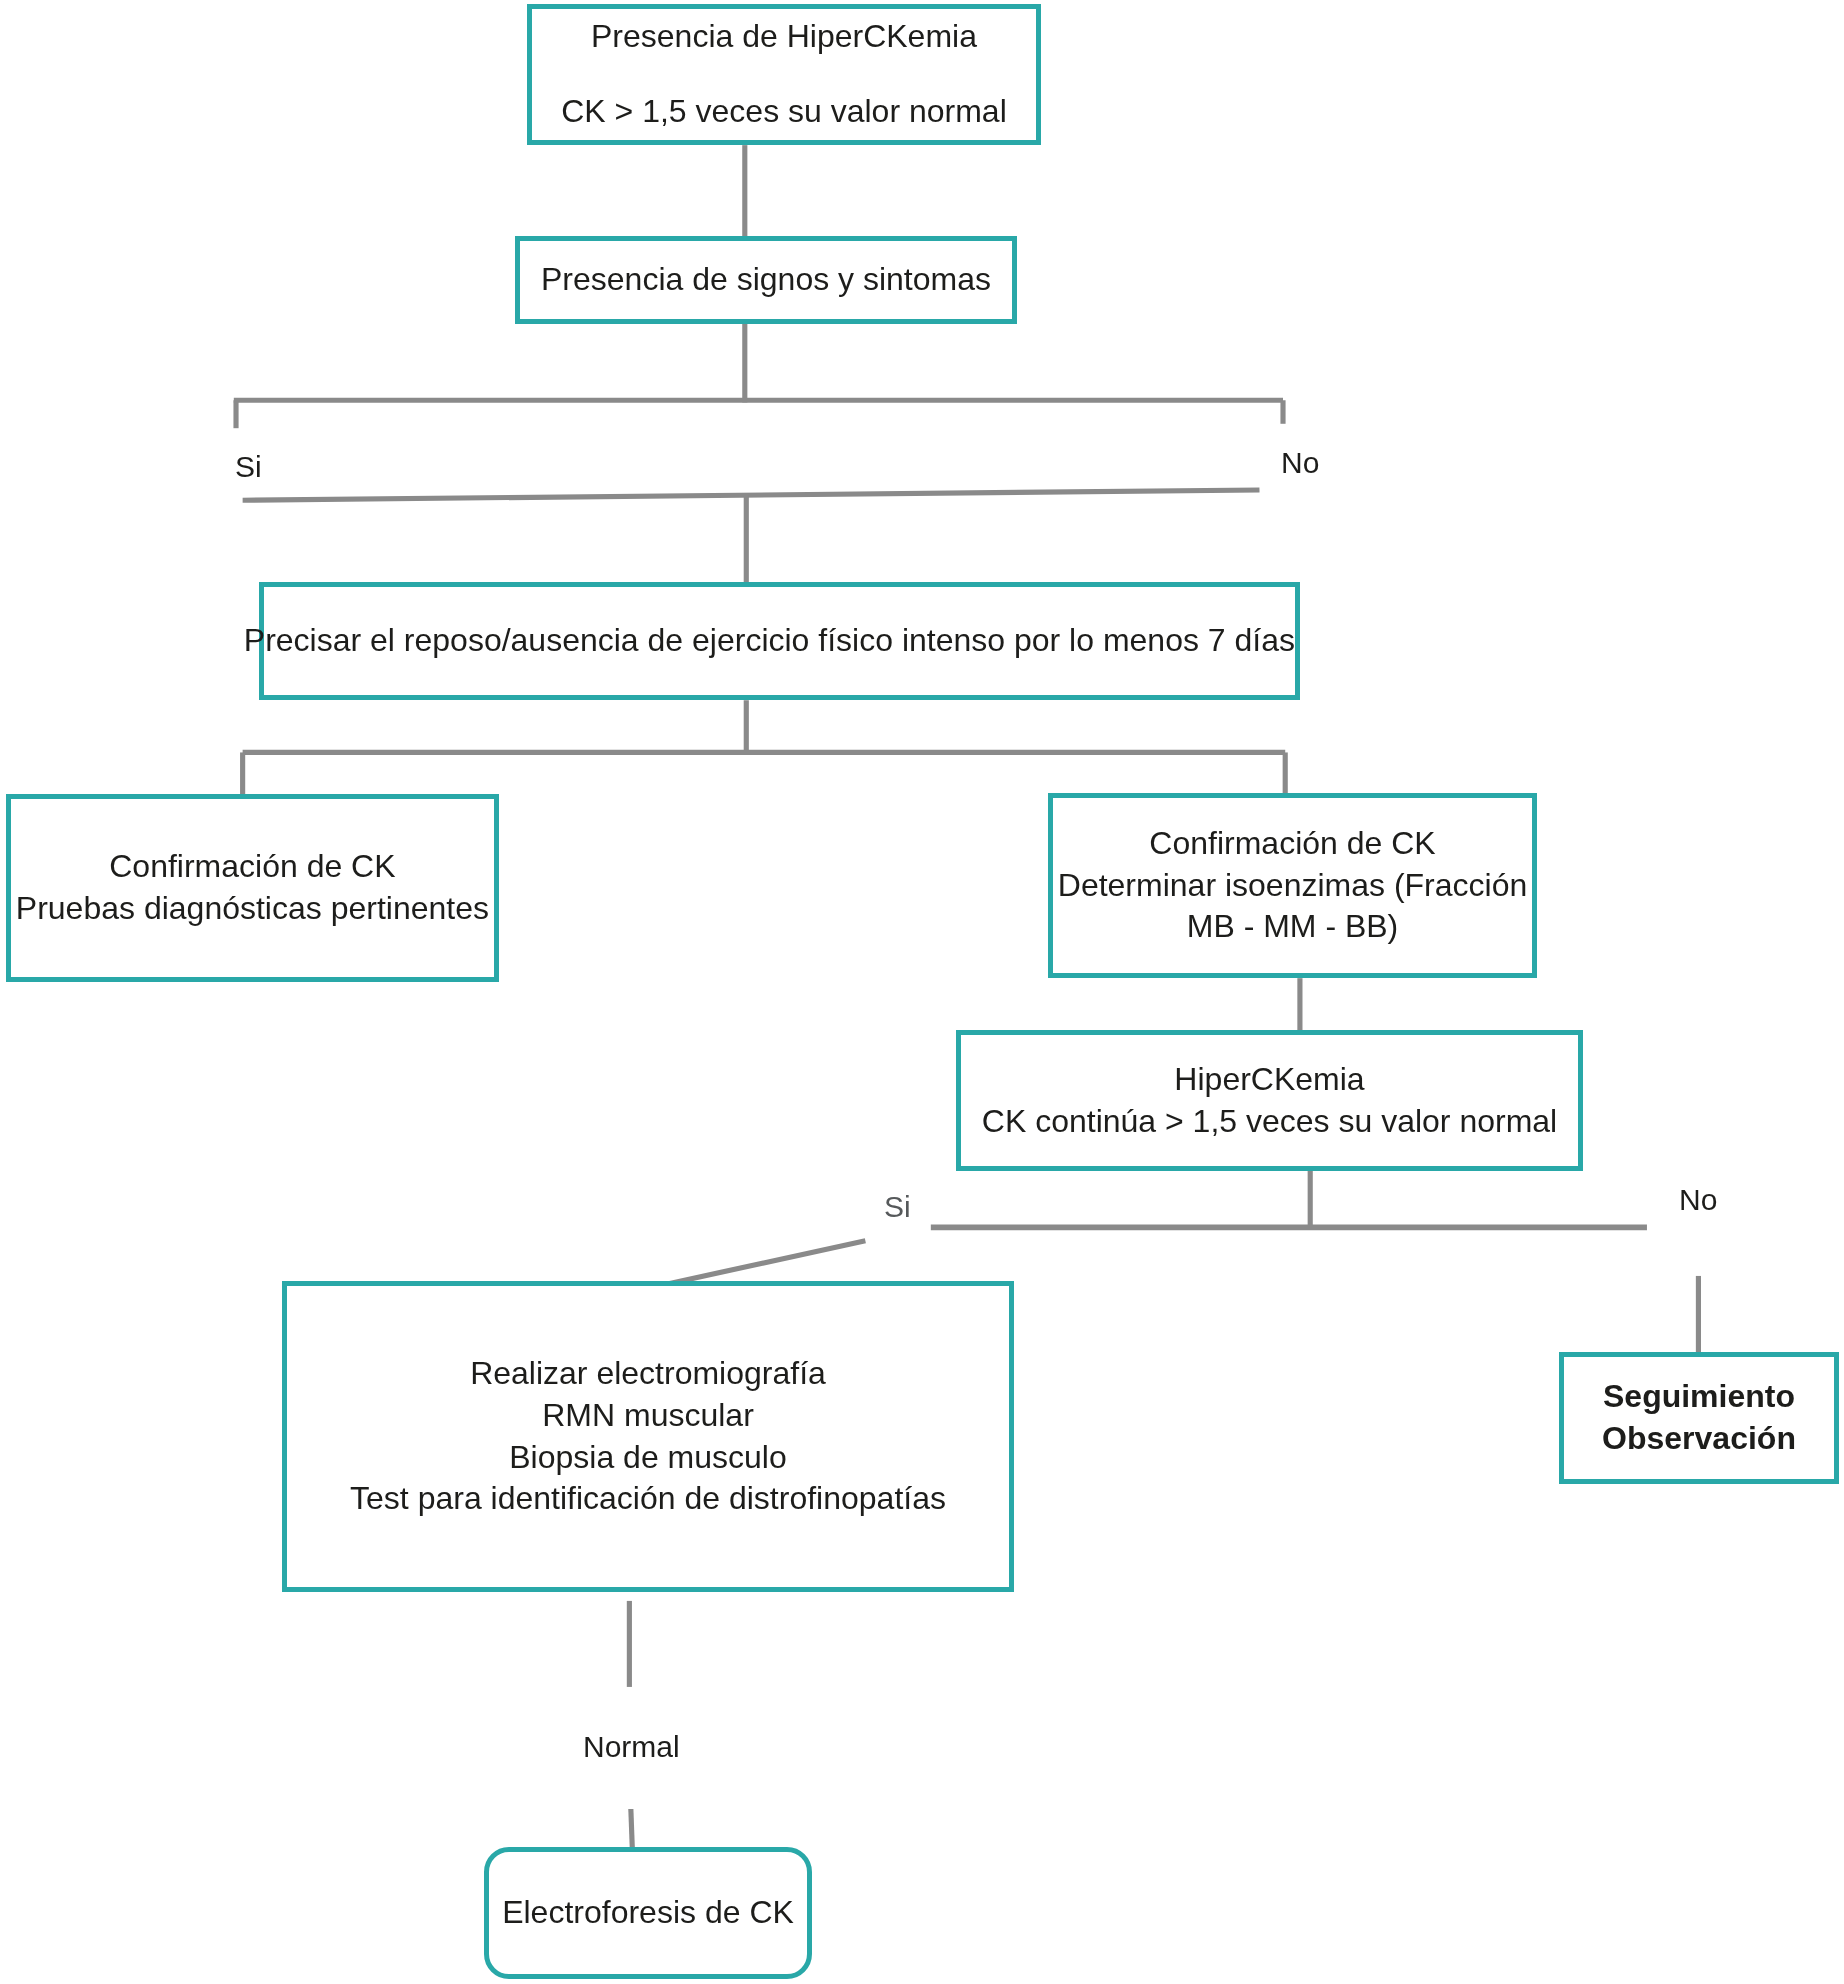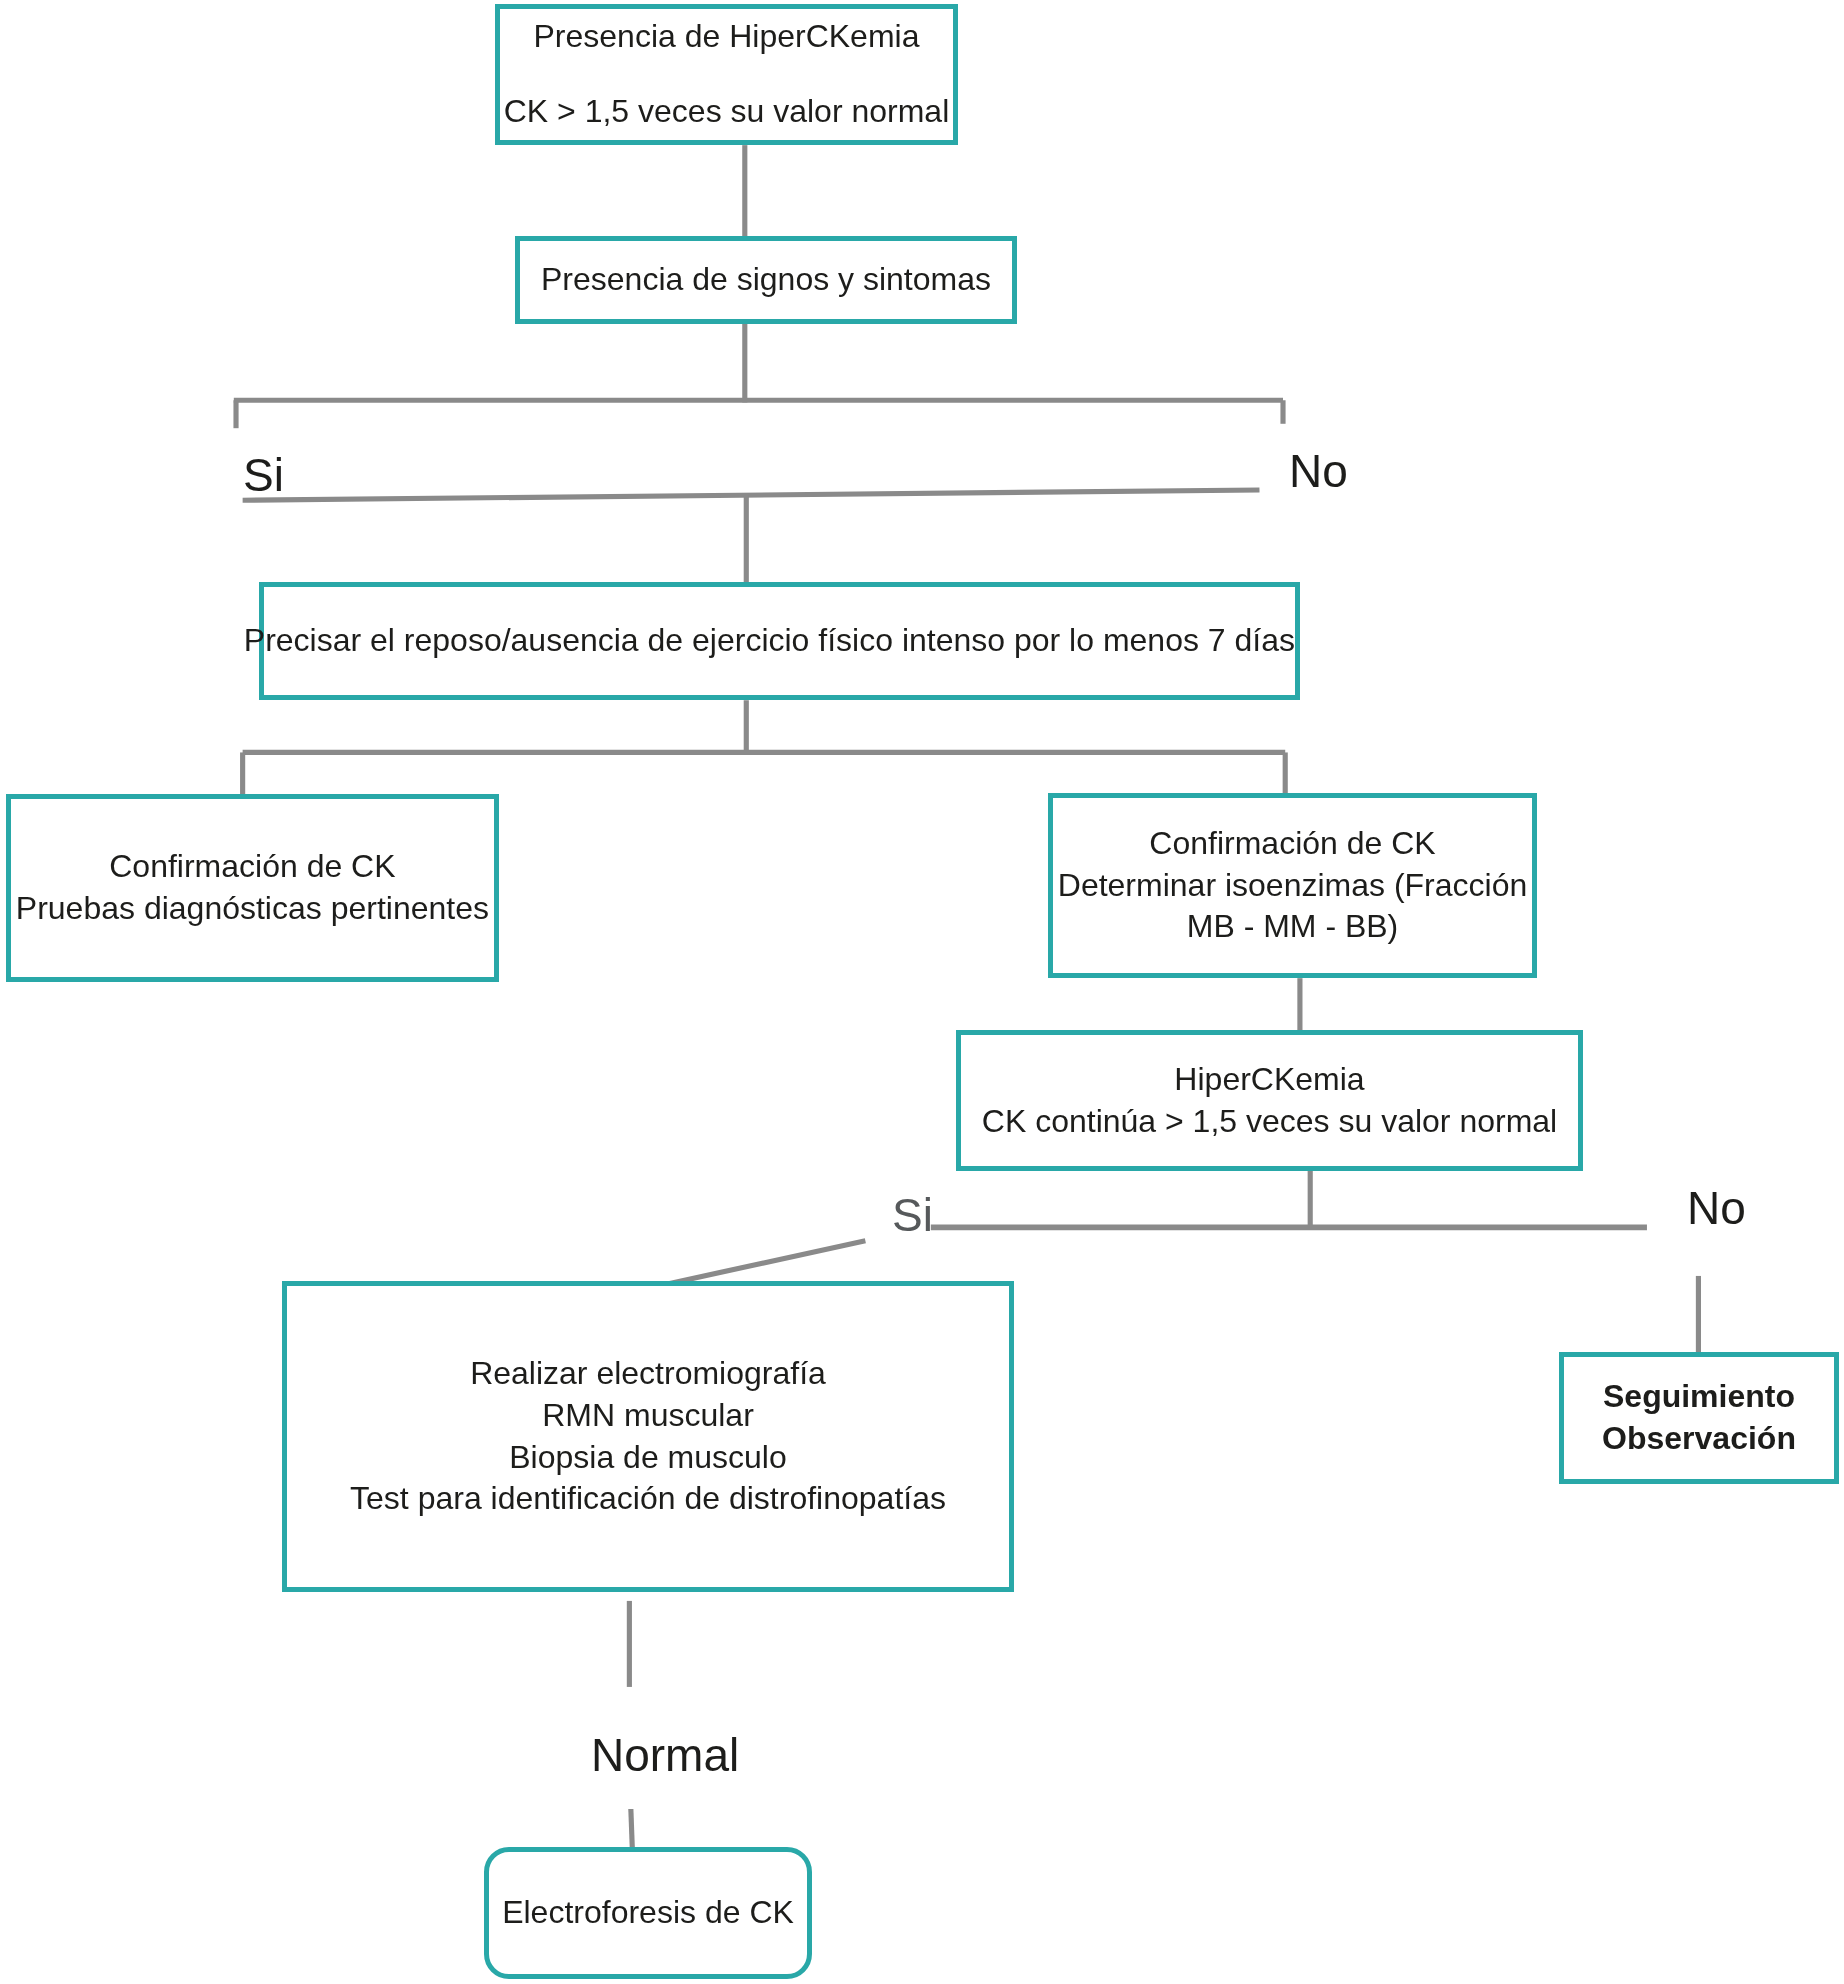--- a/index.html
+++ b/index.html
@@ -25,28 +25,27 @@
     border:5.1px solid var(--accent);
     box-sizing:border-box;
     display:flex;flex-direction:column;justify-content:center;align-items:center;
     text-align:center;
     font-size:32px;line-height:1.3;
     color:var(--text);
   }
   .node .bl{white-space:nowrap;}
   .branch-label{
     position:absolute;
-    font-size:46px;line-height:1.1;
+    font-size:30px;line-height:1.1;
     color:var(--text);
     white-space:nowrap;
-    margin-left:8px;
   }
   .muted{color:var(--muted);}
   
-  #n-presencia     {left:495px; top:3.7px;    width:463px;  height:141px;gap:33px;}
+  #n-presencia     {left:527px; top:3.7px;    width:514px;  height:141px;gap:33px;}
   #n-signos        {left:515px; top:236px;  width:502px;  height:88px;}
   #n-precisar      {left:259px; top:582px;  width:1041px; height:118px;align-items:flex-end;}
   #n-conf-izq      {left:5.9px;   top:794px; width:493px;  height:188px;}
   #n-conf-der      {left:1048px;top:793px; width:489px;  height:185px;}
   #n-hiperck       {left:956px;top:1030px; width:627px;  height:141px;}
   #n-realizar      {left:282px; top:1281px; width:732px;  height:311px;}
   #n-seguimiento   {left:1559px;top:1352px; width:280px;  height:132px;font-weight:bold;}
   #n-electro       {left:484px; top:1847px; width:328px;  height:132px;border-radius:25px;}
   
   #lbl-si-1  {left:235px;  top:450px;}

